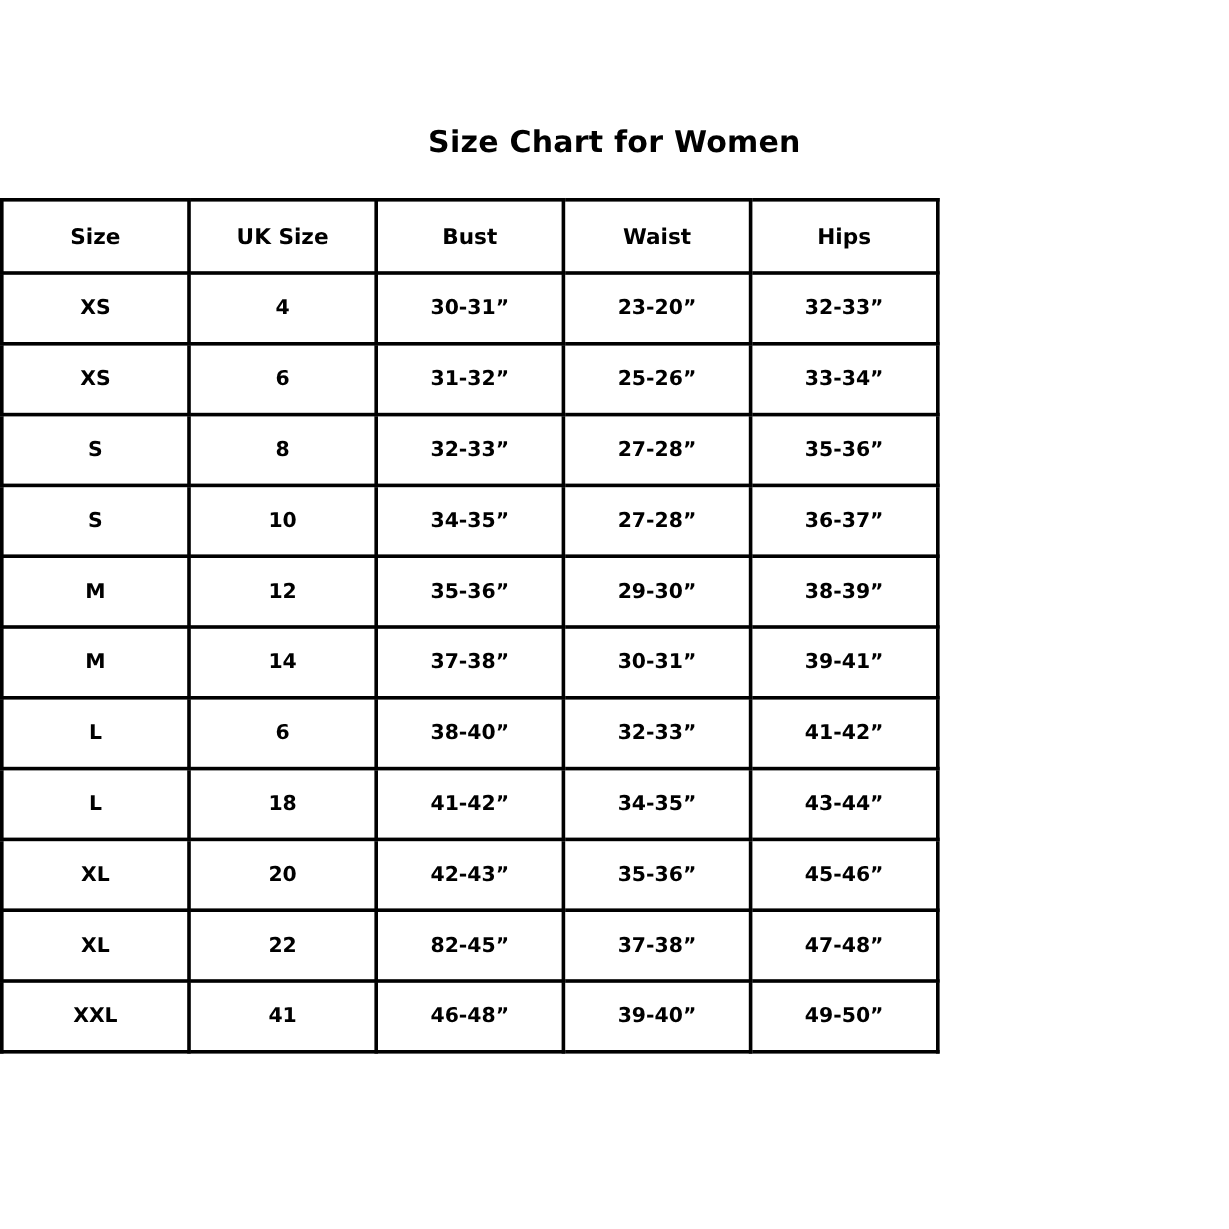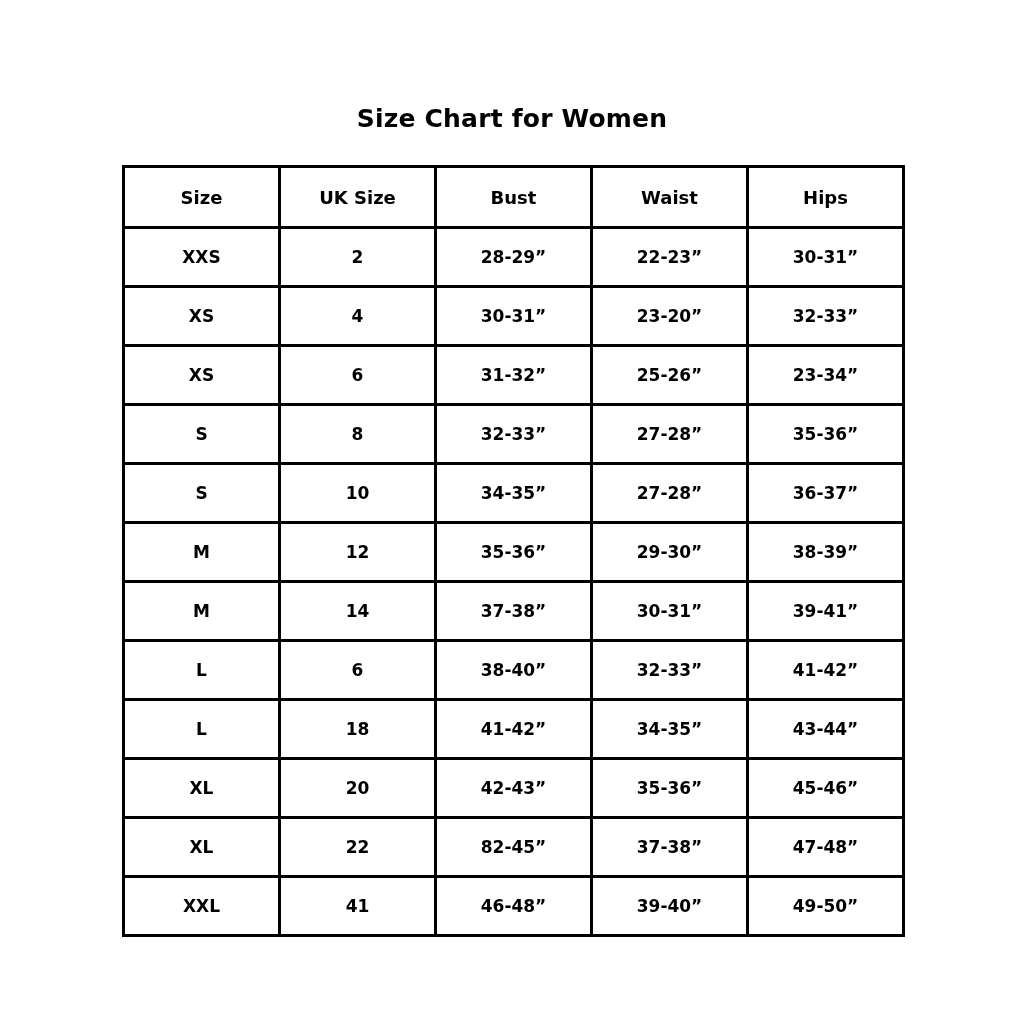--- a/index.html
+++ b/index.html
@@ -14,21 +14,20 @@
     color: #000000;
     position: relative;
     overflow: hidden;
   }
   .page {
     width: 1024px;
     height: 1024px;
     box-sizing: border-box;
     display: flex;
     flex-direction: column;
-    align-items: center;
   }
   .chart-title {
     font-size: 25px;
     font-weight: bold;
     letter-spacing: 0.2px;
     margin-top: 104px;
     margin-bottom: 0;
     text-align: center;
     color: #000000;
   }
@@ -83,39 +82,32 @@
         <tr>
           <th>Size</th>
           <th>UK Size</th>
           <th>Bust</th>
           <th>Waist</th>
           <th>Hips</th>
         </tr>
       </thead>
       <tbody>
         <tr>
-          <td>XXS</td>
-          <td>2</td>
-          <td>28-29”</td>
-          <td>22-23”</td>
-          <td>30-31”</td>
-        </tr>
-        <tr>
           <td>XS</td>
           <td>4</td>
           <td>30-31”</td>
           <td>23-20”</td>
           <td>32-33”</td>
         </tr>
         <tr>
           <td>XS</td>
           <td>6</td>
           <td>31-32”</td>
           <td>25-26”</td>
-          <td>23-34”</td>
+          <td>33-34”</td>
         </tr>
         <tr>
           <td>S</td>
           <td>8</td>
           <td>32-33”</td>
           <td>27-28”</td>
           <td>35-36”</td>
         </tr>
         <tr>
           <td>S</td>

